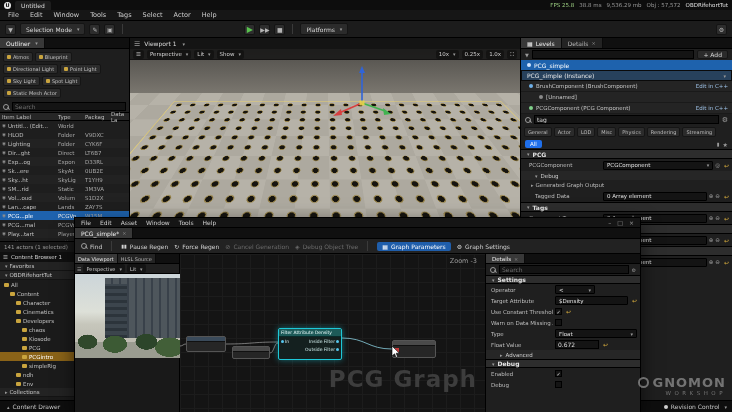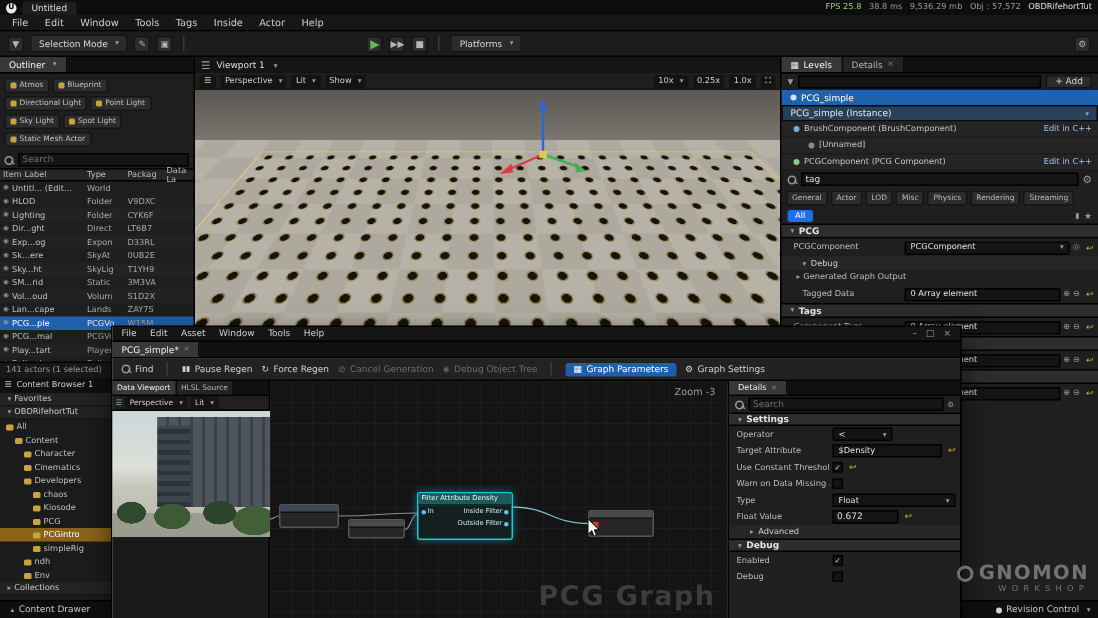--- a/index.html
+++ b/index.html
@@ -107,21 +107,21 @@
 .cb-item::before{content:"";width:5px;height:4px;background:#c9a43e;border-radius:1px;flex:none}
 .cb-item[data-lvl="1"]{padding-left:10px}
 .cb-item[data-lvl="2"]{padding-left:16px}
 .cb-item[data-lvl="3"]{padding-left:22px}
 .cb-item[data-sel="1"]{background:#8a6318;color:#fff}
 
 #statusbar{left:0;top:400px;width:732px;height:12px;background:#0e0e0e;border-top:1px solid #000;
  display:flex;align-items:center;padding:0 5px;font-size:6px;color:#c6c6c6;z-index:3}
 
 
-#pcgwin{left:75px;top:218px;width:565px;height:194px;background:#86efac;z-index:5;
+#pcgwin{left:75px;top:218px;width:565px;height:194px;background:#1d4ed8;z-index:5;
  box-shadow:0 0 0 1px #000,0 6px 18px rgba(0,0,0,.65)}
 #pw-menubar{height:10px;background:#151515;display:flex;align-items:center;gap:9px;padding:0 6px;border-bottom:1px solid #000}
 #pw-menubar .wctl{margin-left:auto;display:flex;gap:6px;color:#9a9a9a;font-size:6px}
 #pw-tabrow{height:11px;background:#101010;display:flex;align-items:stretch;border-bottom:1px solid #000}
 #pw-toolbar{height:15px;background:#222;display:flex;align-items:center;gap:6px;padding:0 6px;border-bottom:1px solid #000}
 .ttool{display:flex;align-items:center;gap:3px;font-size:6px;color:#d2d2d2}
 .ttool.dim{color:#6a6a6a}
 .ttool.blue{background:#1f5eab;border-radius:2px;padding:1px 5px;color:#fff}
 #pw-body{position:absolute;left:0;top:36px;right:0;bottom:0;display:flex}
 #pw-left{width:105px;background:#191919;border-right:1px solid #000;position:relative}
@@ -132,21 +132,21 @@
 .bldg2{position:absolute;left:30px;top:10px;width:22px;height:54px;background:repeating-linear-gradient(0deg,#2c343b 0 3px,#3c454d 3px 7px)}
 .trees{position:absolute;left:0;bottom:0;width:105px;height:36px;
  background:radial-gradient(16px 12px at 12% 55%,#31492c 60%,rgba(0,0,0,0) 61%),
  radial-gradient(20px 14px at 38% 62%,#3c5a34 60%,rgba(0,0,0,0) 61%),
  radial-gradient(18px 13px at 68% 55%,#2c452a 60%,rgba(0,0,0,0) 61%),
  radial-gradient(24px 16px at 90% 70%,#425f38 60%,rgba(0,0,0,0) 61%),
  linear-gradient(rgba(0,0,0,0) 55%,#9a9c90 56%)}
 #pw-canvas{flex:1;position:relative;overflow:hidden;background-color:#141414;
  background-image:linear-gradient(#1c1c1c 1px,rgba(0,0,0,0) 1px),linear-gradient(90deg,#1c1c1c 1px,rgba(0,0,0,0) 1px);
  background-size:14px 14px}
-#pw-watermark{position:absolute;right:8px;bottom:4px;font-size:18px;font-weight:bold;color:#3d3d3d;letter-spacing:1px;white-space:nowrap}
+#pw-watermark{position:absolute;right:8px;bottom:20px;font-size:23px;font-weight:bold;color:#3d3d3d;letter-spacing:1px;white-space:nowrap}
 #pw-zoom{position:absolute;right:8px;top:3px;font-size:6.5px;color:#9a9a9a}
 .gnode{position:absolute;background:#262626;border:1px solid #555;border-radius:2px}
 .gnode .nh{height:5px;background:#3a4a5a;border-bottom:1px solid #111}
 .mainnode{position:absolute;left:98px;top:74px;width:64px;height:32px;background:#14201f;
  border:1px solid #1ec8d8;border-radius:2px;box-shadow:0 0 6px rgba(30,200,216,.5)}
 .mainnode .nh{height:8px;background:#1d5a58;border-bottom:1px solid #0a2a2a;display:flex;align-items:center;
  padding:0 2px;font-size:4.5px;color:#eafcfc;white-space:nowrap}
 .pinrow{display:flex;align-items:center;justify-content:space-between;font-size:4.5px;color:#cfeaea;padding:0 2px;height:8px}
 .pin{width:3px;height:3px;border-radius:50%;background:#56c6ee;flex:none}
 #pw-details{width:155px;background:#1f1f1f;border-left:1px solid #000;overflow:hidden}
@@ -174,21 +174,21 @@
   </div>
 </div>
 
 <div id="menubar" class="abs">
   <div data-repeat="titlebar.menus">
       <span class="menu">File</span>
       <span class="menu">Edit</span>
       <span class="menu">Window</span>
       <span class="menu">Tools</span>
       <span class="menu">Tags</span>
-      <span class="menu">Inside</span>
+      <span class="menu">Select</span>
       <span class="menu">Actor</span>
       <span class="menu">Help</span>
     </div>
 </div>
 
 <div id="toolbar" class="abs">
   <span class="ibox">▼</span>
   <span class="tbtn">
     <span>Selection Mode</span>
       <span class="caret">▾</span>

